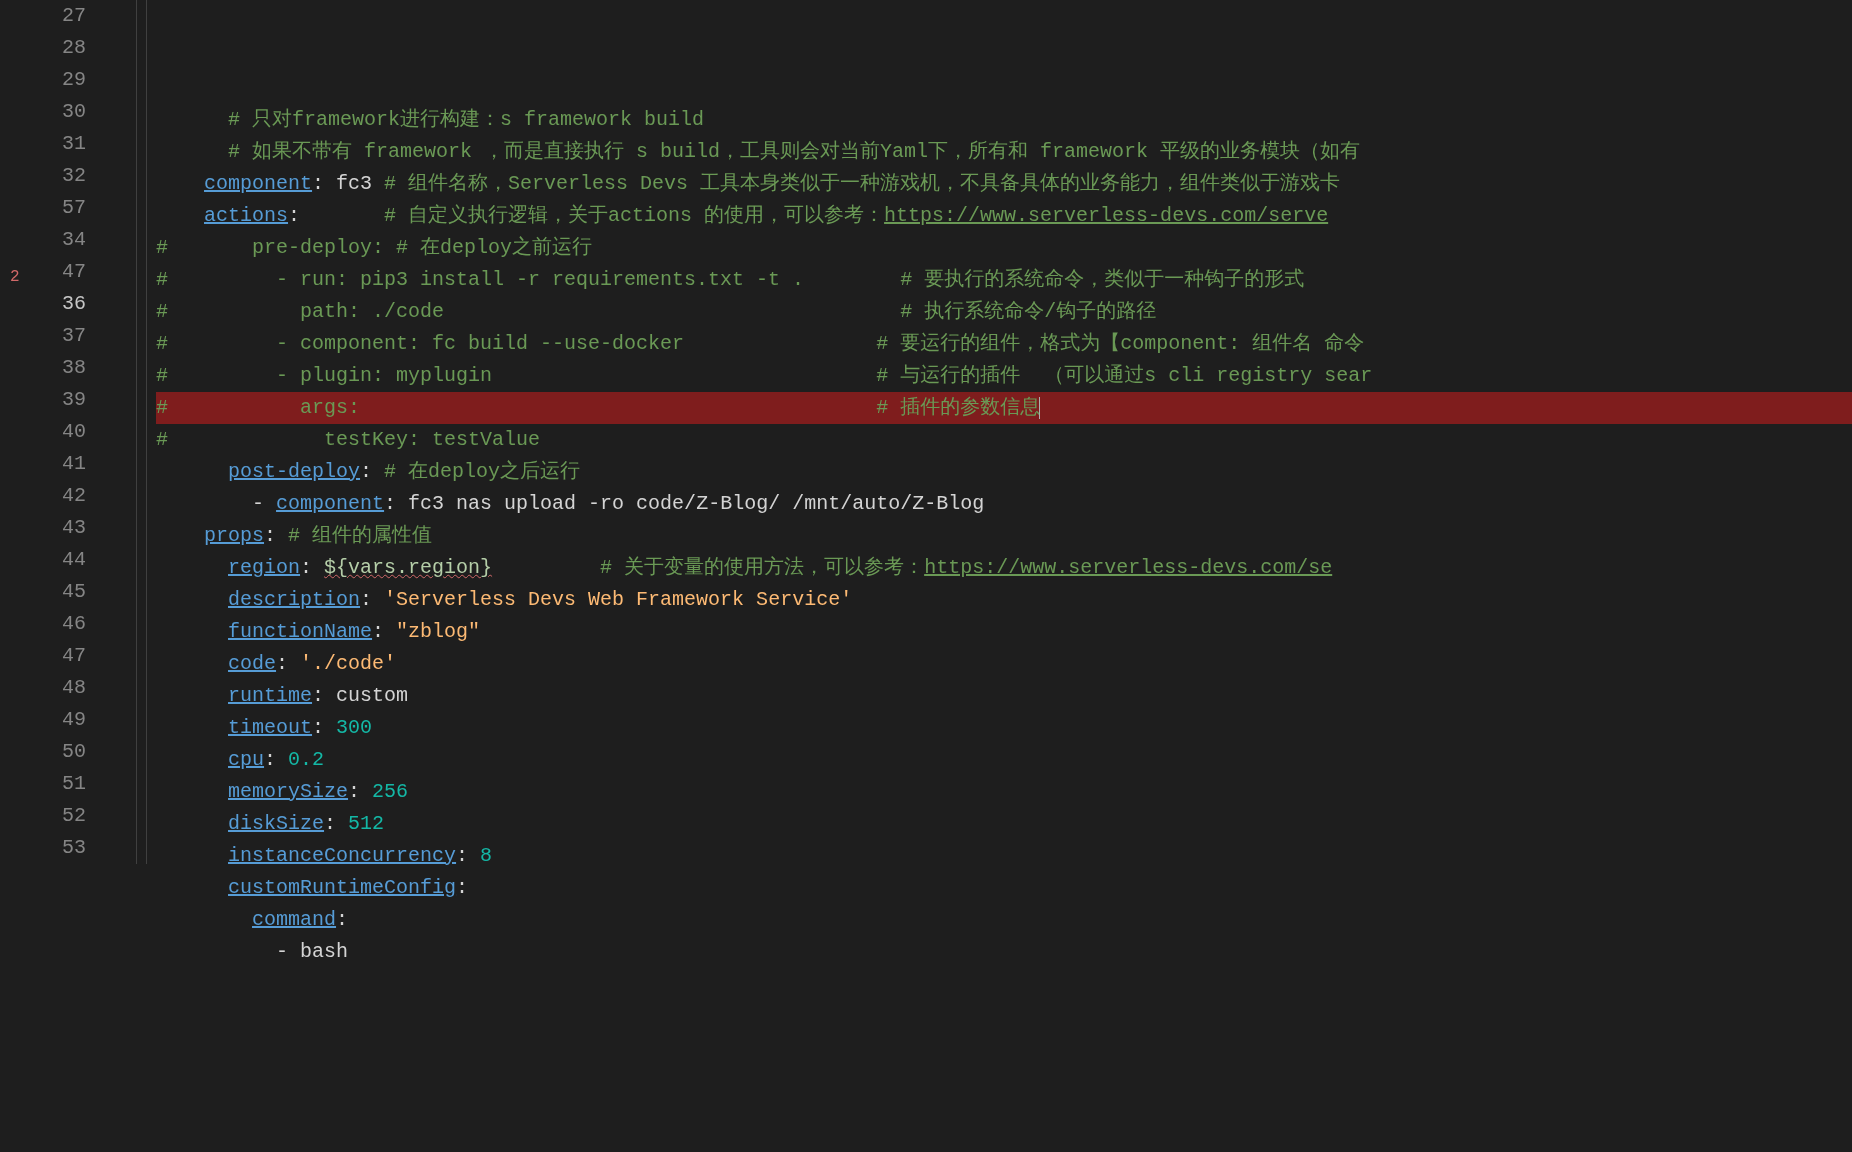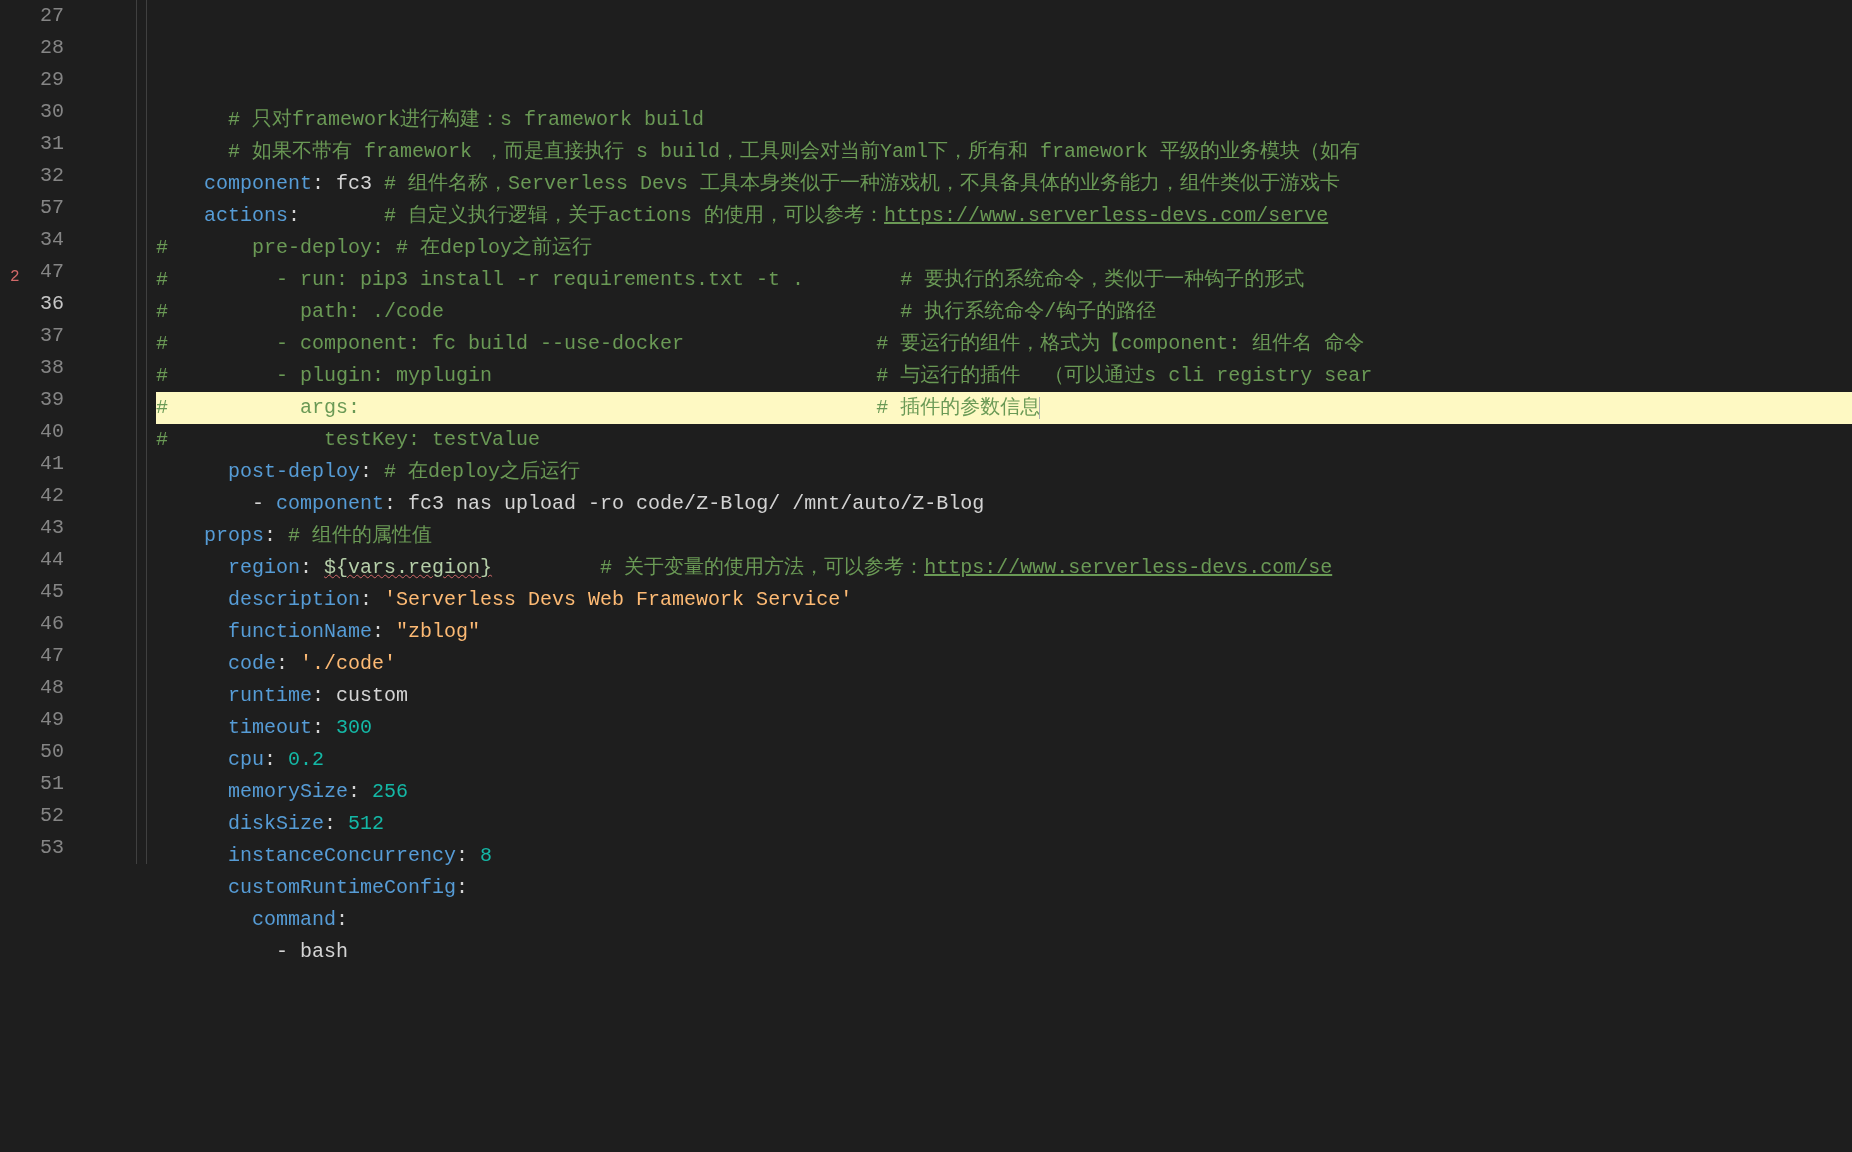--- a/index.html
+++ b/index.html
@@ -26,21 +26,21 @@
   .diag-badge {
     position: absolute;
     left: 10px;
     font-size: 16px;
     color: #d16969;
     font-weight: 500;
   }
   .line-numbers {
     width: 92px;
     background: #1e1e1e;
-    text-align: left;
+    text-align: center;
     padding-right: 24px;
     color: #858585;
     flex-shrink: 0;
     user-select: none;
   }
   .fold-gutter {
     width: 24px;
     flex-shrink: 0;
     background: #1e1e1e;
   }
@@ -51,21 +51,21 @@
     white-space: pre;
     overflow: hidden;
     margin-top: 35px;
   }
   .line {
     height: 32px;
     line-height: 32px;
     position: relative;
   }
   .line.current {
-    background: #fef9c3;
+    background: #7f1d1d;
   }
   .ln { height: 32px; line-height: 32px; }
   .ln.active { color: #c6c6c6; }
   .fold-col { height: 32px; line-height: 32px; position: relative; }
   .fold-col::before {
     content: "";
     position: absolute;
     left: 4px;
     top: 0;
     bottom: 0;
@@ -77,21 +77,21 @@
     position: absolute;
     left: 14px;
     top: 0;
     bottom: 0;
     width: 1px;
     background: #404040;
   }
 
   
   .c-comment { color: #6a9955; }
-  .c-key { color: #569cd6; }
+  .c-key { color: #569cd6; text-decoration: underline; }
   .c-string { color: #fdba74; }
   .c-num { color: #14b8a6; }
   .c-plain { color: #d4d4d4; }
   .c-var { color: #b5cea8; }
   .c-colon { color: #d4d4d4; }
   .c-dash { color: #d4d4d4; }
   .underline { text-decoration: underline; }
   .squiggle {
     text-decoration: underline wavy #d16969;
     text-decoration-thickness: 1px;

